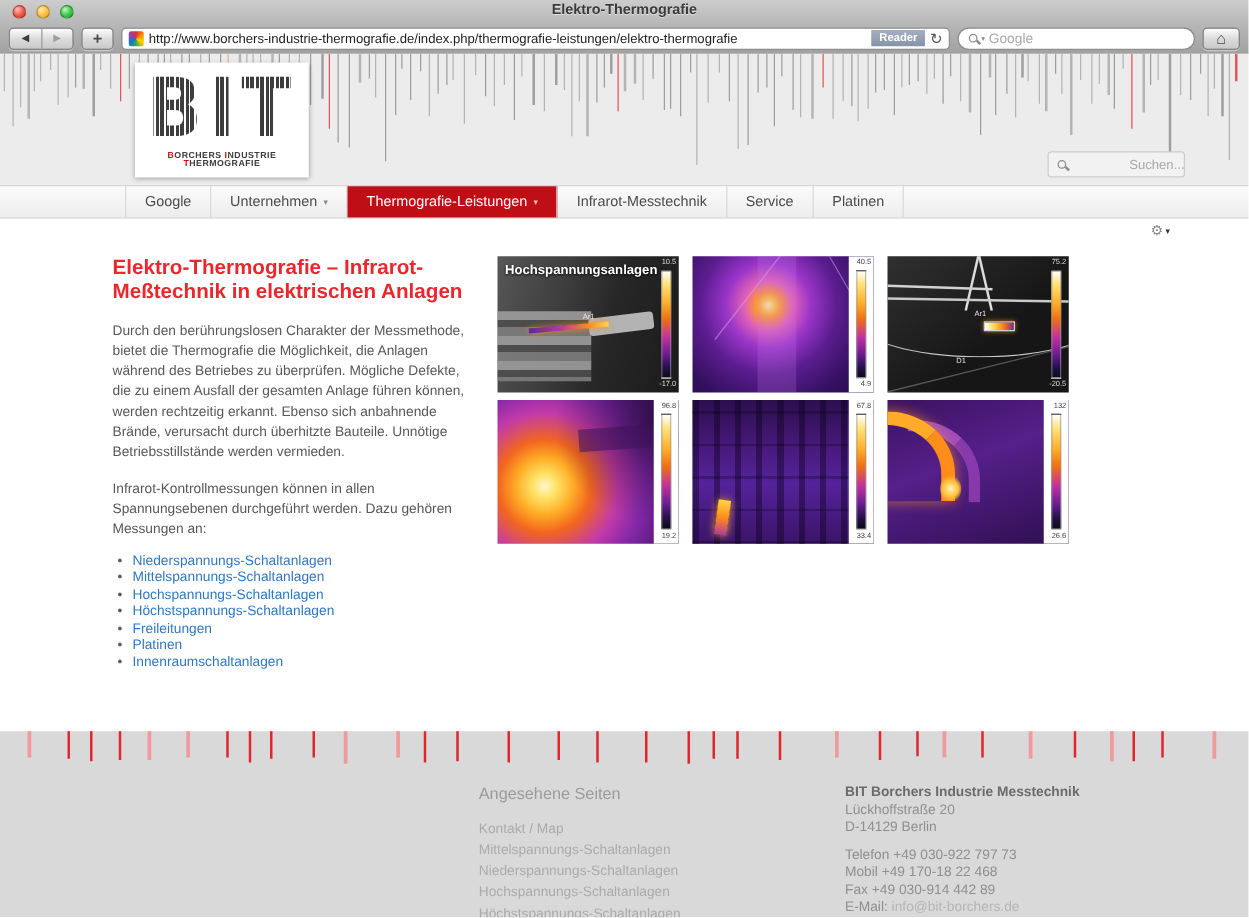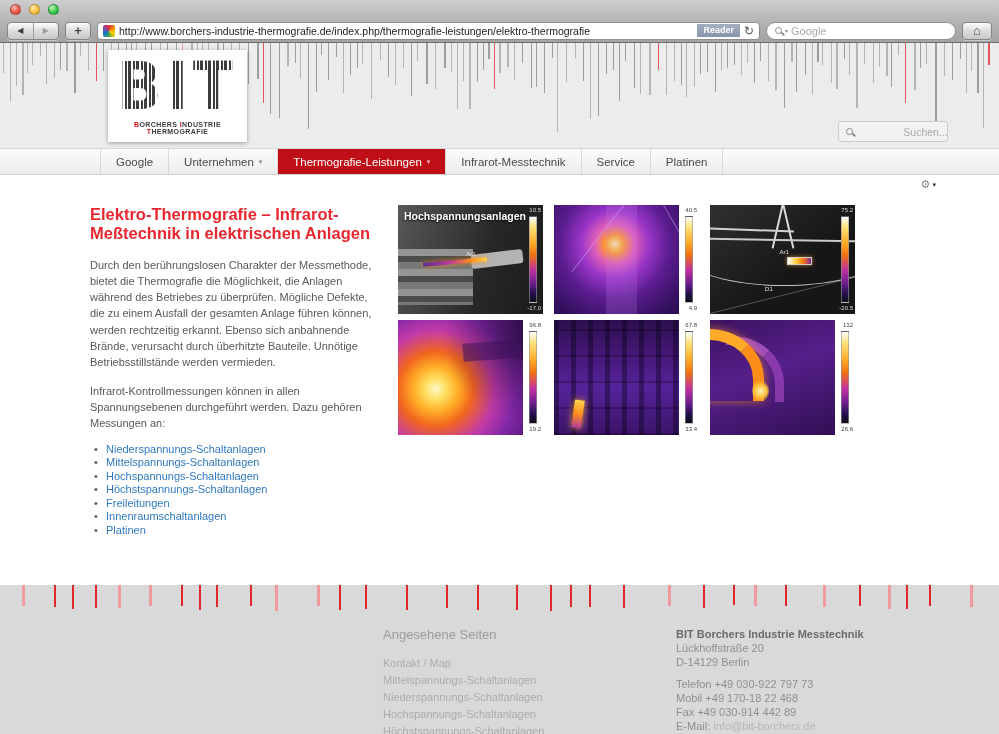--- a/index.html
+++ b/index.html
@@ -179,20 +179,21 @@
 
 <div id="window">
 
   <div class="chrome">
     <div class="titlebar">
       <div class="traffic">
         <span class="tl red"></span>
         <span class="tl yellow"></span>
         <span class="tl green"></span>
       </div>
+      <div class="win-title">Elektro-Thermografie</div>
     </div>
     <div class="toolbar">
       <div class="tb-btn navgroup">
         <span class="half back">◀</span>
         <span class="half fwd">▶</span>
       </div>
       <div class="tb-btn addbtn">+</div>
       <div class="urlfield">
         <span class="favicon"></span>
         <input class="urlinput" type="text" value="http://www.borchers-industrie-thermografie.de/index.php/thermografie-leistungen/elektro-thermografie" style="">
@@ -404,22 +405,22 @@
       <div class="text-col">
         <h1 class="page-title">Elektro-Thermografie – Infrarot-Meßtechnik in elektrischen Anlagen</h1>
         <p class="para">Durch den berührungslosen Charakter der Messmethode, bietet die Thermografie die Möglichkeit, die Anlagen während des Betriebes zu überprüfen. Mögliche Defekte, die zu einem Ausfall der gesamten Anlage führen können, werden rechtzeitig erkannt. Ebenso sich anbahnende Brände, verursacht durch überhitzte Bauteile. Unnötige Betriebsstillstände werden vermieden.</p>
         <p class="para">Infrarot-Kontrollmessungen können in allen Spannungsebenen durchgeführt werden. Dazu gehören Messungen an:</p>
         <ul class="link-list">
           <li><a>Niederspannungs-Schaltanlagen</a></li>
           <li><a>Mittelspannungs-Schaltanlagen</a></li>
           <li><a>Hochspannungs-Schaltanlagen</a></li>
           <li><a>Höchstspannungs-Schaltanlagen</a></li>
           <li><a>Freileitungen</a></li>
+          <li><a>Platinen</a></li>
           <li><a>Innenraumschaltanlagen</a></li>
-          <li><a>Platinen</a></li>
         </ul>
       </div>
 
       <div class="gallery">
 
         <div class="tile t1">
           <div class="t1-machine"></div>
           <div class="t1-arm"></div>
           <div class="t1-hot"></div>
           <span class="marker" style="left:47%;top:42%;">Ar1</span>

